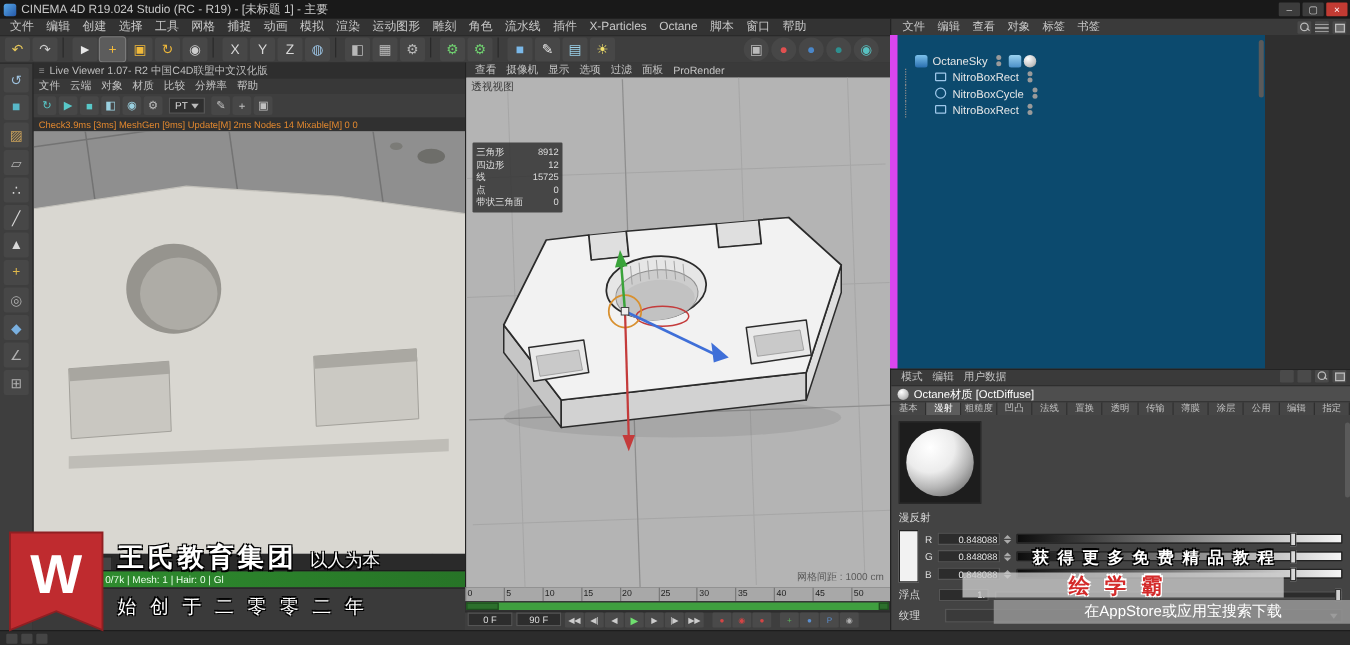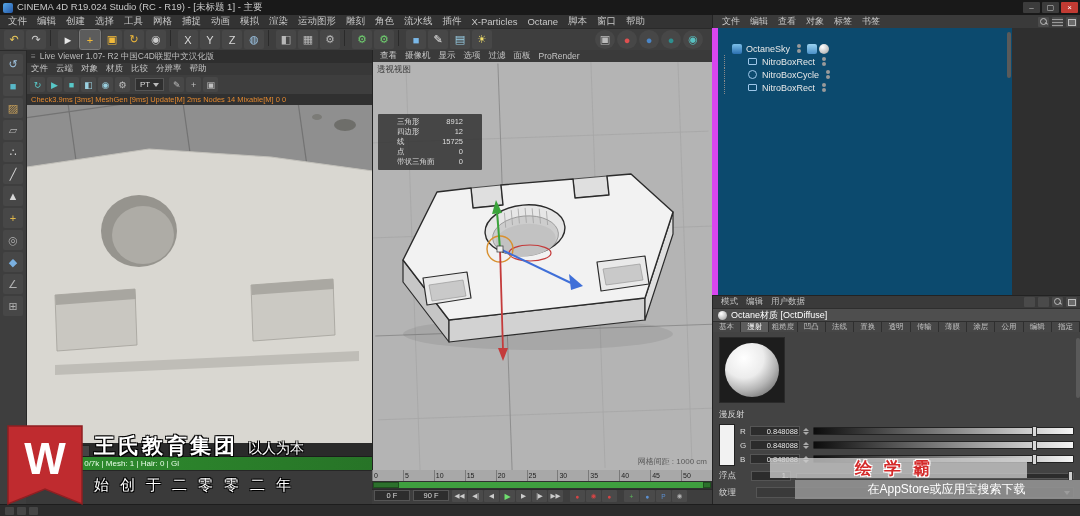--- a/index.html
+++ b/index.html
@@ -55,21 +55,21 @@
   .lv-tab{background:#454545;border:1px solid #222;border-bottom:none;font-size:8px;color:#ccc;padding:0 8px;height:11px;display:flex;align-items:center}
   .lv-progress{height:14px;background:linear-gradient(90deg,#2f8f2f,#277427);display:flex;align-items:center;font-size:8px;color:#eaffea;padding-left:5px;border-top:1px solid #1c1c1c;white-space:nowrap;overflow:hidden}
 
   
   .viewport{left:372px;top:50px;width:340px;height:420px;background:#3a3a3a;border-left:1px solid #232323;display:flex;flex-direction:column}
   .vp-menus{height:12px;background:#3a3a3a;display:flex;align-items:center;font-size:8.5px;color:#c4c4c4;padding-left:3px}
   .vp-menu{padding:0 4px}
   .vp-canvas{flex:1;position:relative;background:#b4b4b4;overflow:hidden}
   .vp-canvas svg{position:absolute;left:0;top:0}
   .vp-label{position:absolute;top:2px;left:4px;font-size:8.5px;color:#3c3c3c;z-index:3}
-  .vp-stats{position:absolute;top:52px;left:5px;background:rgba(42,42,42,.8);padding:3px 19px;font-size:7.5px;color:#ddd;line-height:10px;border-radius:1px;z-index:3}
+  .vp-stats{position:absolute;top:52px;left:5px;background:rgba(42,42,42,.8);padding:3px 3px;font-size:7.5px;color:#ddd;line-height:10px;border-radius:1px;z-index:3}
   .stat-row{display:flex;justify-content:space-between;min-width:66px}
   .stat-k{margin-right:10px}
   .vp-grid-label{position:absolute;right:5px;bottom:3px;font-size:8px;color:#5a5a5a;z-index:3}
 
   
   .om{left:712px;top:28px;width:300px;height:267px;background:#0c4a6e;border-left:6px solid #d946ef;position:relative;padding-top:14px;overflow:hidden}
   .om-row{height:13px;display:flex;align-items:center;font-size:9px;color:#e8e8e8;padding-right:4px}
   .om-indent{flex:none;height:100%}
   .om-row.child .om-indent{border-left:1px dotted #8a8a8a;margin-left:6px}
   .om-arrow{width:8px;font-size:7px;color:#bbb;flex:none;text-align:center}
@@ -84,21 +84,21 @@
   .om-tags{display:flex;margin-left:6px;gap:2px;align-items:center}
   .om-tag{display:none;width:10px;height:10px}
   .om-tag.tag-mat{display:inline-block;border-radius:50%;background:radial-gradient(circle at 35% 30%,#fff,#c2c2c2 65%,#7c7c7c)}
   .om-tag.tag-sky{display:inline-block;border-radius:2px;background:linear-gradient(#9ad2f0,#4a90c8)}
   .om-tag.tag-check{display:flex;align-items:center;justify-content:center}
   .om-tag.tag-check::after{content:"✓";color:#62d862;font-size:9px;font-weight:bold}
   .v-scroll{position:absolute;right:1px;width:4px;background:#5a5a5a;border-radius:2px}
 
   
   .attrs{left:712px;top:295px;width:368px;height:209px;background:#434343;border-left:1px solid #232323;border-top:1px solid #232323;display:flex;flex-direction:column}
-  .at-menus{height:12px;background:#3a3a3a;display:flex;align-items:center;font-size:8.5px;color:#c4c4c4;padding-left:4px}
+  .at-menus{height:12px;background:#3a3a3a;display:flex;align-items:flex-start;font-size:8.5px;color:#c4c4c4;padding-left:4px}
   .at-menu{padding:0 4px}
   .at-title{height:14px;display:flex;align-items:center;font-size:9px;color:#fff;background:#4e4e4e;padding-left:5px;gap:4px;border-top:1px solid #2e2e2e;border-bottom:1px solid #2e2e2e}
   .at-ball{width:9px;height:9px;border-radius:50%;background:radial-gradient(circle at 35% 30%,#fff,#bbb 65%,#777)}
   .at-tabs{height:13px;background:#3c3c3c;display:flex;font-size:7.5px;color:#c0c0c0}
   .at-tab{flex:1;display:flex;align-items:center;justify-content:center;border-right:1px solid #2f2f2f;background:#464646;white-space:nowrap;overflow:hidden}
   .at-tab.active{background:#5d5d5d;color:#fff}
   .at-body{flex:1;position:relative;padding:5px 6px}
   .mat-preview{width:66px;height:66px;background:#1d1d1d;border:1px solid #2a2a2a;display:flex;align-items:center;justify-content:center}
   .mat-sphere{width:54px;height:54px;border-radius:50%;background:radial-gradient(circle at 35% 28%,#ffffff,#ececec 38%,#b5b5b5 62%,#5f5f5f 92%)}
   .at-section{margin-top:6px;font-size:8.5px;color:#ddd}
@@ -674,18 +674,19 @@
       <path d="M2,2 H76 V80 L39,65 L2,80 Z" fill="#bf2b2f" stroke="#8f1f22" stroke-width="1.5"></path>
       <text x="39" y="50" text-anchor="middle" font-family="Liberation Sans, DejaVu Sans, sans-serif" font-size="44" font-weight="bold" fill="#ffffff">W</text>
     </svg>
   </div>
   <div class="abs wm-t1 outline-w">
     <span class="wm-brand">王氏教育集团</span>
     <span class="wm-slogan">以人为本</span>
   </div>
   <div class="abs wm-t2 outline-w">始创于二零零二年</div>
 
+  <div class="abs promo1 outline-w">获得更多免费精品教程</div>
   <div class="abs promo2">
     <span class="outline-r">绘学霸</span>
   </div>
   <div class="abs promo3">在AppStore或应用宝搜索下载</div>
 
 </div>
 
 </body></html>

